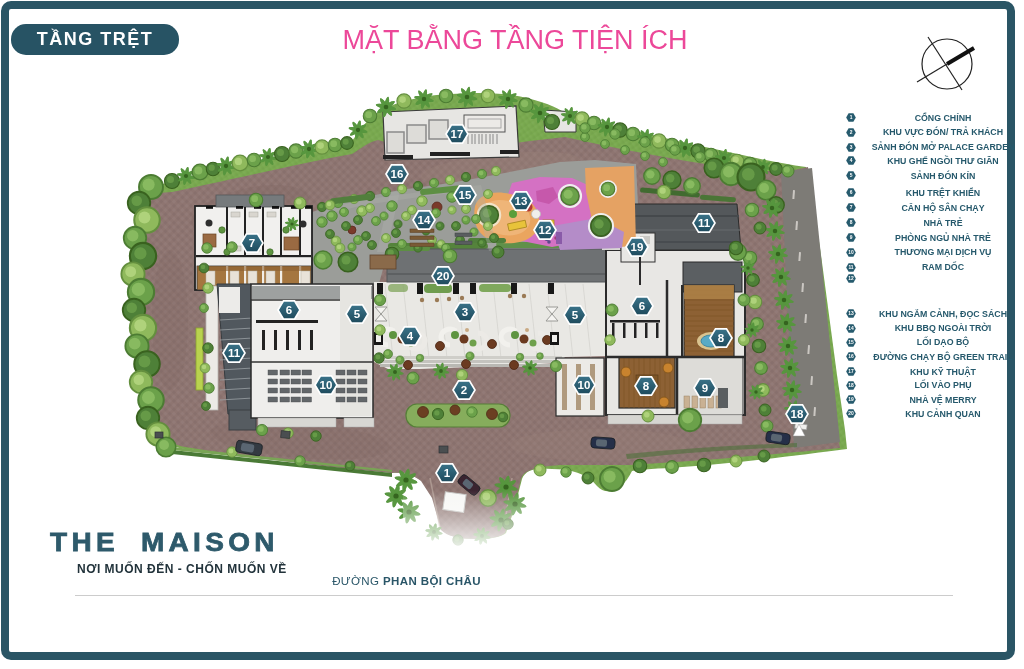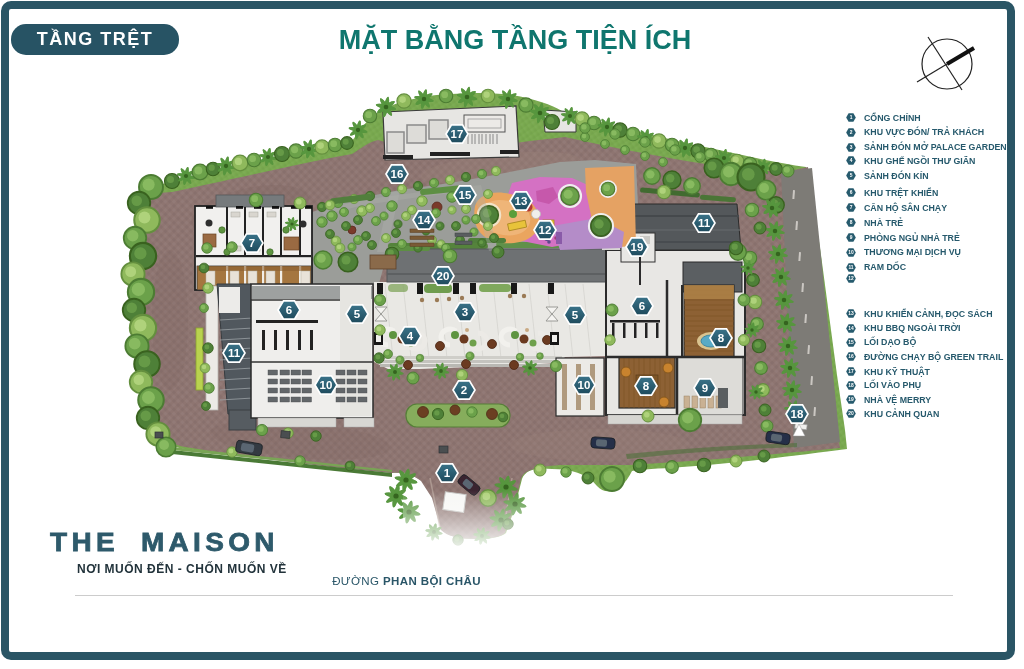--- a/index.html
+++ b/index.html
@@ -1,25 +1,25 @@
 <!DOCTYPE html>
 <html><head>
 <meta charset="utf-8">
 <style>
   html,body{margin:0;padding:0;width:1024px;height:669px;background:#ffffff;overflow:hidden;}
   body{font-family:"Liberation Sans", sans-serif;position:relative;}
   .frame{position:absolute;left:1px;top:1px;width:1014px;height:659px;border:8px solid #2a5565;border-radius:10px;box-sizing:border-box;}
   .floorbox{position:absolute;left:11px;top:24px;width:168px;height:31px;background:#275364;color:#ffffff;
     font-size:18px;font-weight:bold;letter-spacing:1.5px;text-align:center;line-height:31px;border-radius:15px;}
-  .title{position:absolute;left:260px;top:25px;width:510px;text-align:center;color:#0f766e;
-    font-size:27px;font-weight:bold;letter-spacing:0px;}
+  .title{position:absolute;left:260px;top:25px;width:510px;text-align:center;color:#ec4899;
+    font-size:27px;font-weight:normal;letter-spacing:0px;}
   .legend{position:absolute;left:842px;top:110px;width:175px;}
   .lrow{position:absolute;left:0;width:180px;color:#26596c;font-size:8.8px;font-weight:bold;letter-spacing:0px;}
   .lrow svg{position:absolute;left:4px;top:50%;margin-top:-4.5px;}
-  .lrow span{display:block;margin-left:22px;line-height:1.18;}
+  .lrow span{display:block;margin-left:22px;line-height:1.18;text-align:center;}
   .logo1{position:absolute;left:50px;top:527px;width:240px;color:#2e5a6b;font-size:28px;font-weight:bold;letter-spacing:4.3px;word-spacing:10px;-webkit-text-stroke:0.8px #2e5a6b;transform:scaleY(0.95);transform-origin:top left;}
   .logo2{position:absolute;left:77px;top:562px;color:#22333b;font-size:12px;font-weight:bold;letter-spacing:0.5px;}
   .street{position:absolute;left:0;top:575px;width:813px;text-align:center;color:#2a5668;font-size:11.5px;letter-spacing:0.4px;}
   .rule{position:absolute;left:75px;top:595px;width:878px;height:1px;background:#cccccc;}
 </style>
 </head>
 <body>
 
 <div class="frame"></div>
 
@@ -977,21 +977,21 @@
         <polygon points="-5.3,0 -2.65,-4.6 2.65,-4.6 5.3,0 2.65,4.6 -2.65,4.6" fill="#275b6e"></polygon>
         <text x="0" y="2.1" text-anchor="middle" font-size="5.4" font-weight="bold" fill="#fff">12</text>
       </svg>
     </div>
 
 <div class="lrow" style="top:198.7px">
       <svg width="10" height="9" viewBox="-5.5 -4.8 11 9.6">
         <polygon points="-5.3,0 -2.65,-4.6 2.65,-4.6 5.3,0 2.65,4.6 -2.65,4.6" fill="#275b6e"></polygon>
         <text x="0" y="2.1" text-anchor="middle" font-size="5.4" font-weight="bold" fill="#fff">13</text>
       </svg>
-      <span>KHU KHIỂN CẢNH, ĐỌC SÁCH</span>
+      <span>KHU NGẮM CẢNH, ĐỌC SÁCH</span>
     </div>
 
 <div class="lrow" style="top:212.9px">
       <svg width="10" height="9" viewBox="-5.5 -4.8 11 9.6">
         <polygon points="-5.3,0 -2.65,-4.6 2.65,-4.6 5.3,0 2.65,4.6 -2.65,4.6" fill="#275b6e"></polygon>
         <text x="0" y="2.1" text-anchor="middle" font-size="5.4" font-weight="bold" fill="#fff">14</text>
       </svg>
       <span>KHU BBQ NGOÀI TRỜI</span>
     </div>
 

